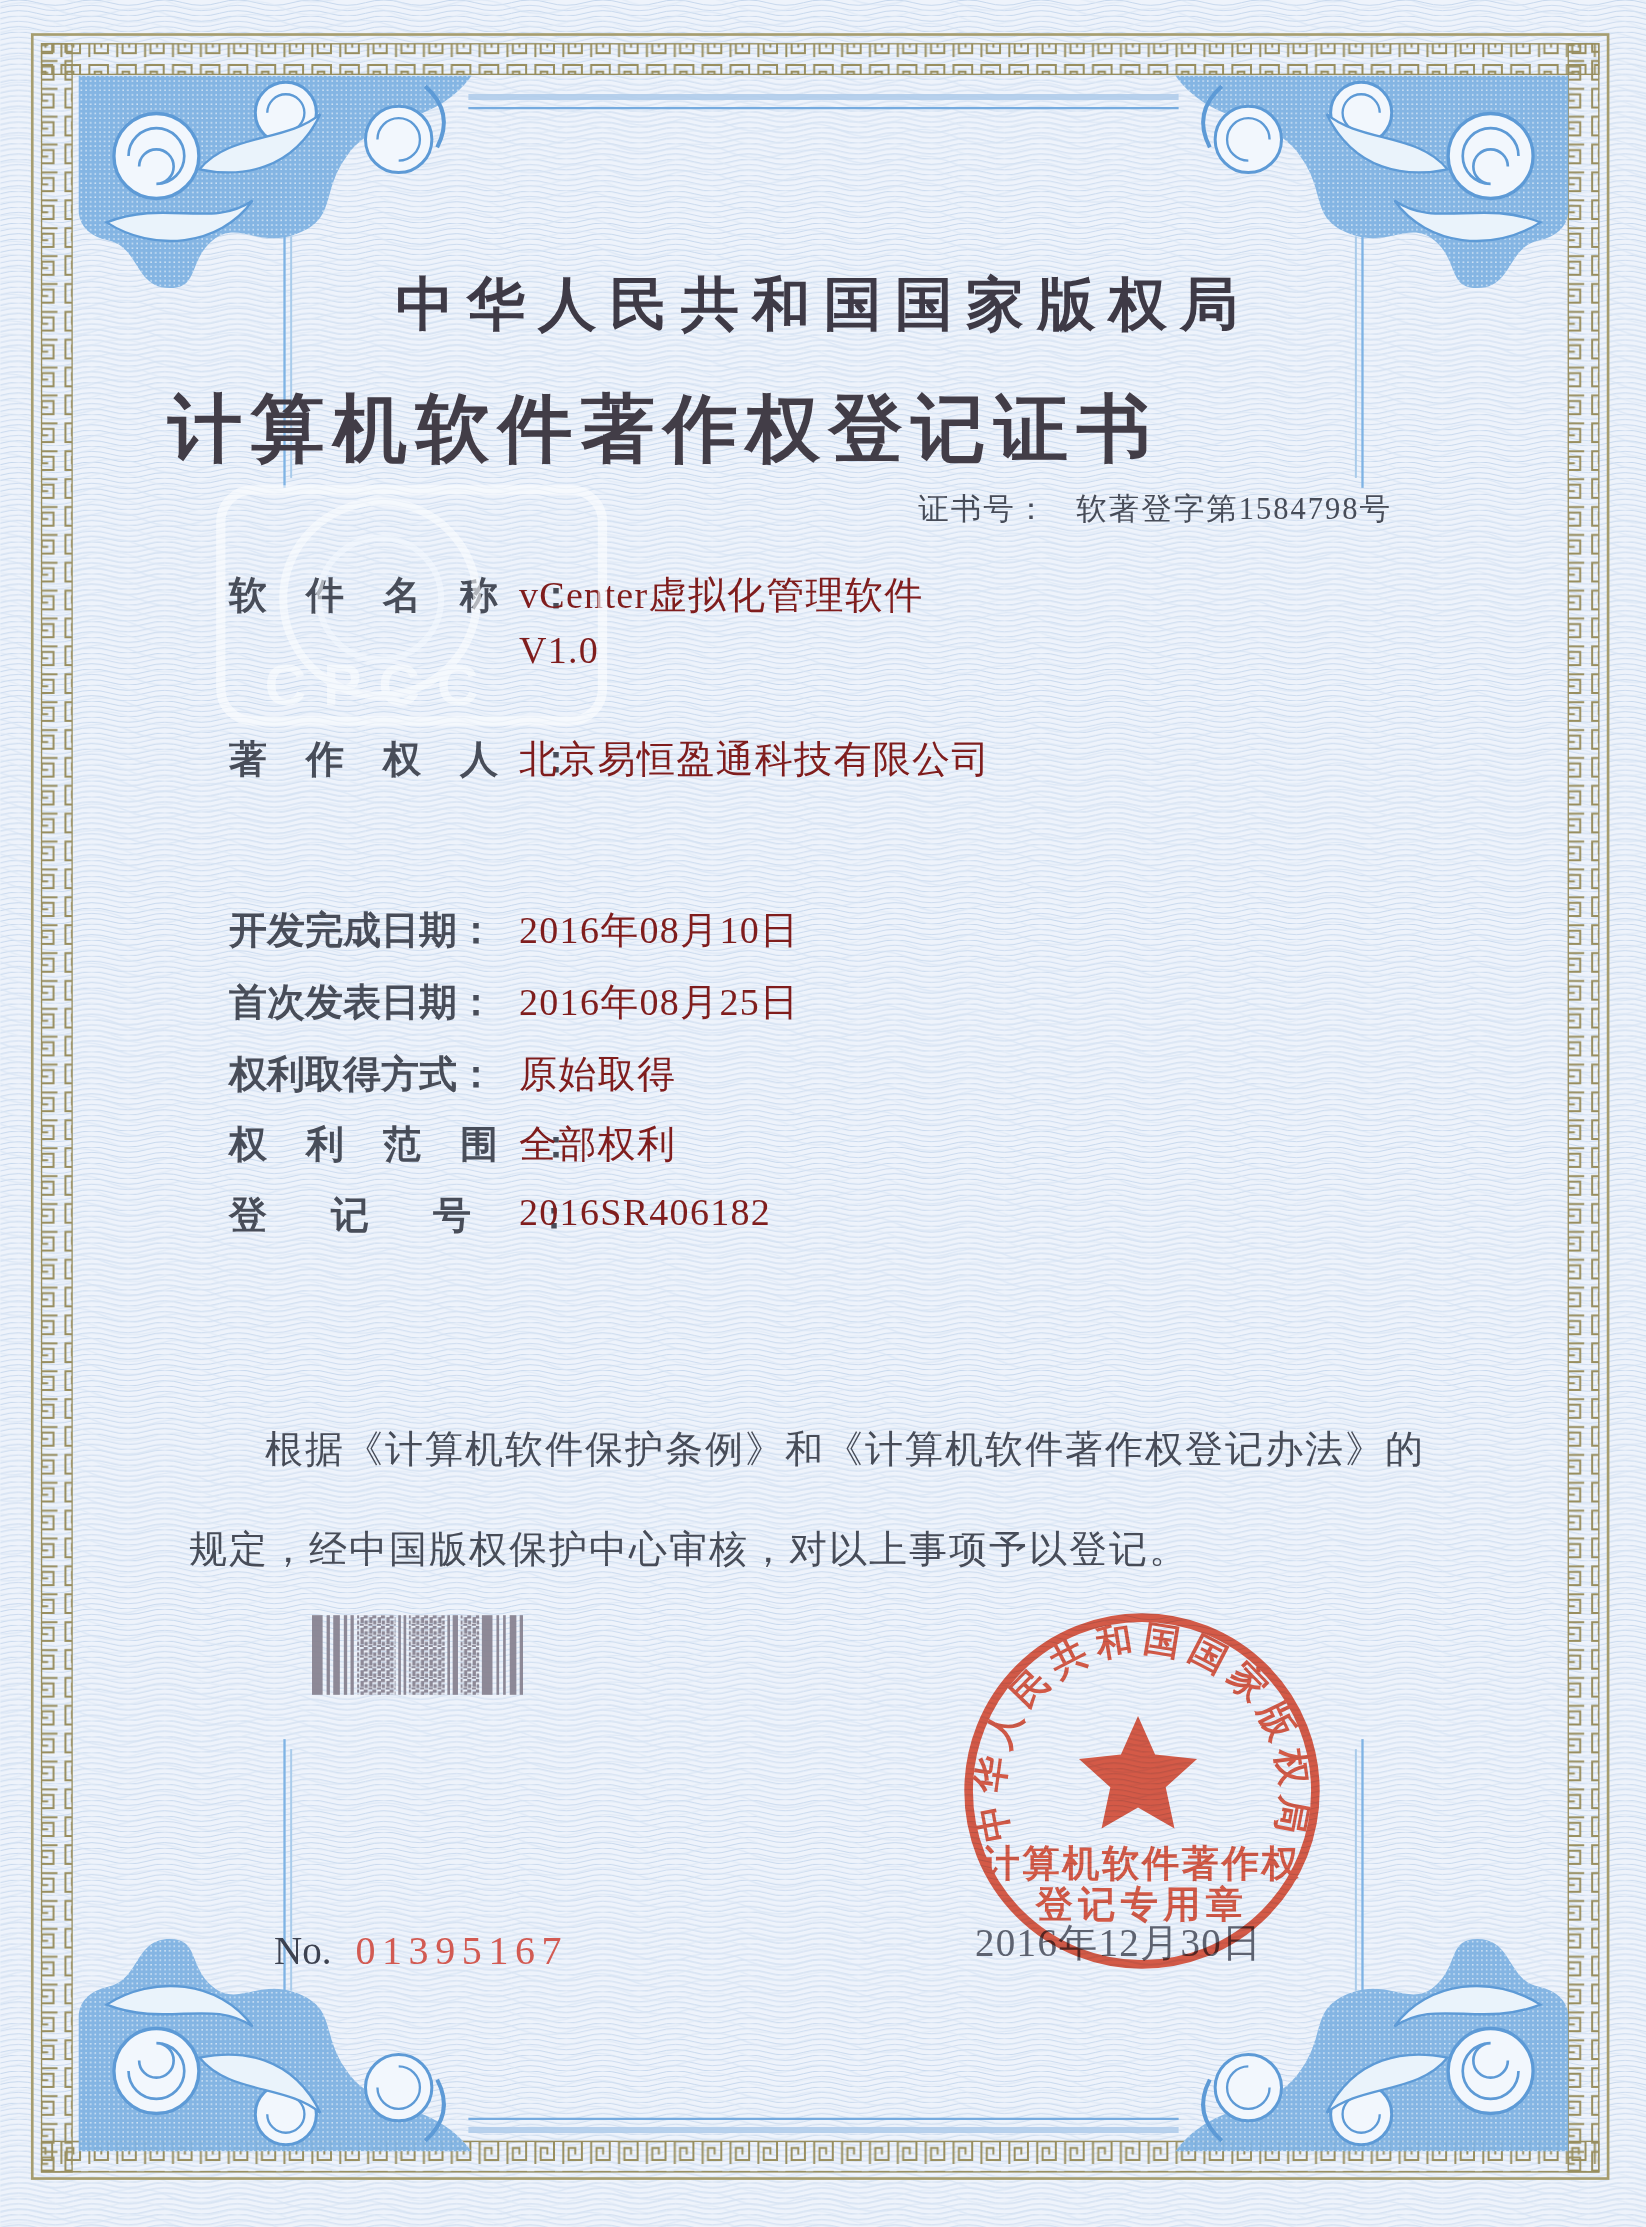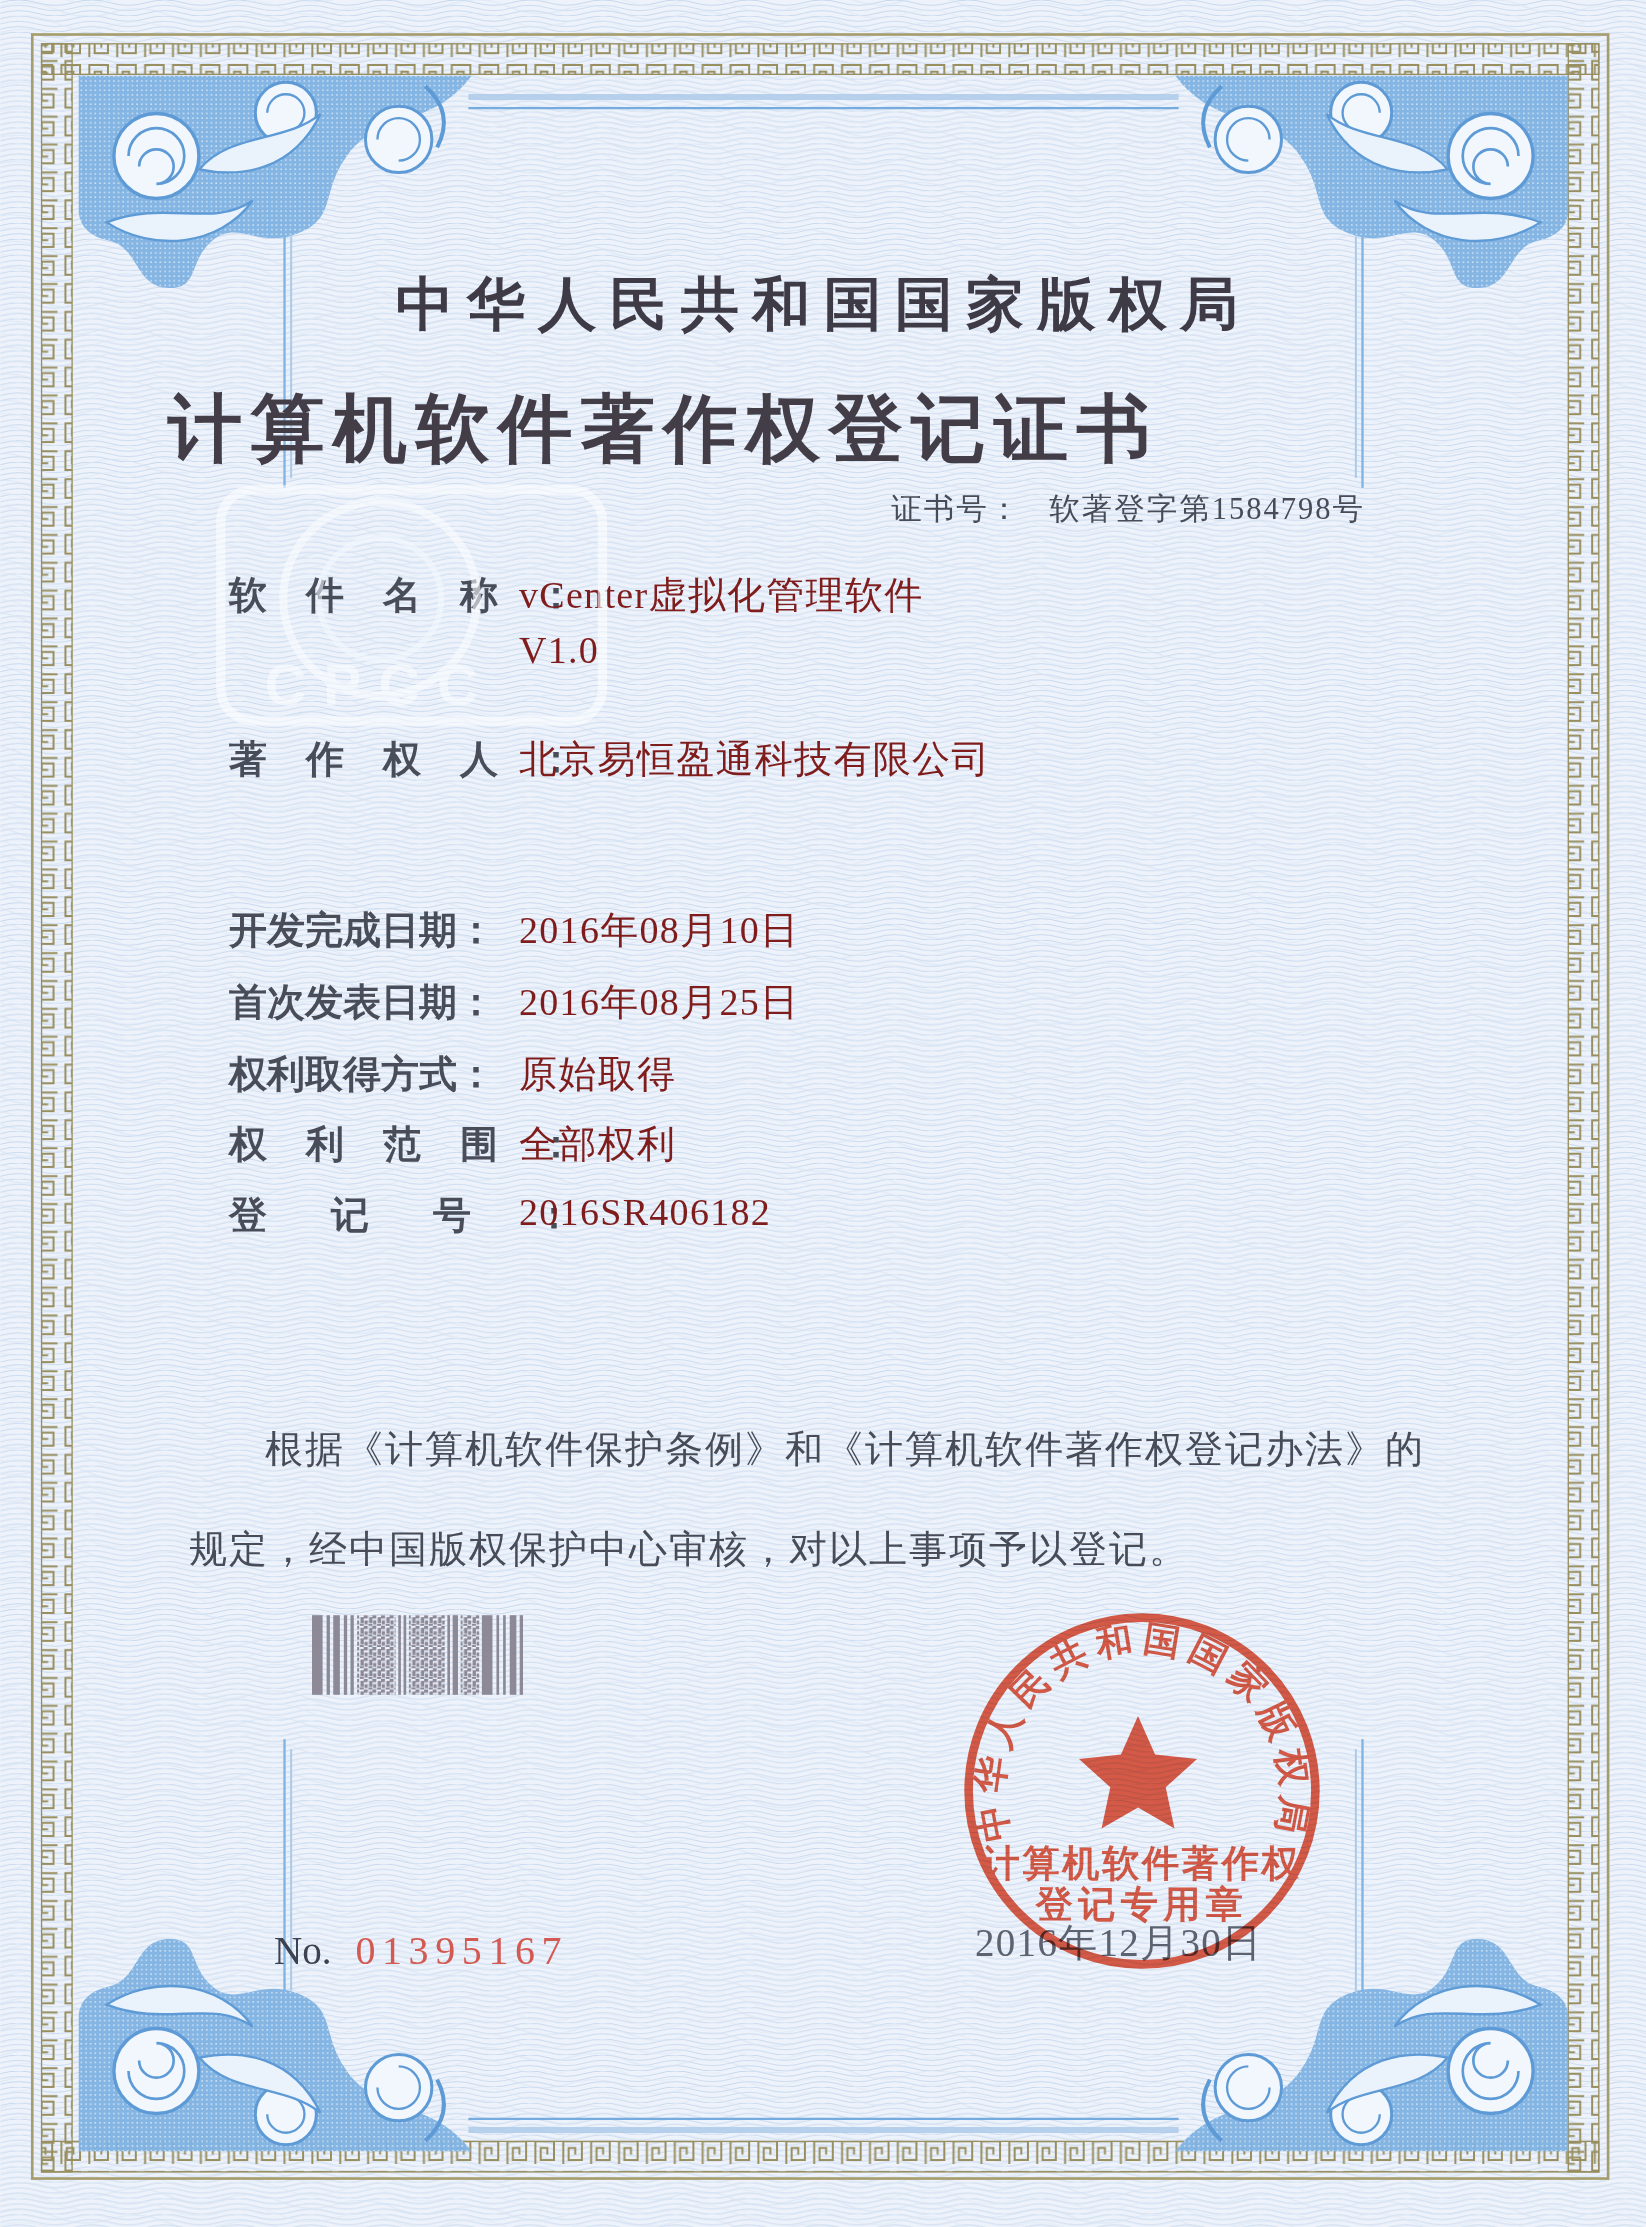--- a/index.html
+++ b/index.html
@@ -12,21 +12,21 @@
   
   .authority{
     position:absolute;left:0;top:266px;width:1647px;text-align:center;
     font-size:58px;font-weight:bold;letter-spacing:13.3px;color:#3e3a46;
   }
   .cert-title{
     position:absolute;left:0;top:380px;width:1327px;text-align:center;
     font-size:74px;font-weight:bold;letter-spacing:8.6px;color:#423d47;
   }
   .certno{
-    position:absolute;top:489px;right:282px;
+    position:absolute;top:489px;right:255px;
     font-size:30.5px;color:#474c58;letter-spacing:2px;white-space:nowrap;
   }
   .certno .num{margin-left:28px;}
   .frow{position:absolute;left:0;top:0;width:1647px;height:53px;margin-left:28px;}
   .flabel{position:absolute;left:201px;top:0;font-size:38px;color:#484d59;white-space:nowrap;font-weight:bold;}
   .fvalue{position:absolute;left:491px;top:0;font-size:38px;color:#7f1d1d;white-space:nowrap;letter-spacing:1.3px;}
   .sp4{letter-spacing:39px;}
   .sp3{letter-spacing:64px;}
   .r1{top:570px;} .r1b{top:628px;padding-left:32px;} .r2{top:734px;}
   .r3{top:905px;} .r4{top:977px;padding-left:12px;} .r5{top:1049px;} .r6{top:1119px;} .r7{top:1190px;}

